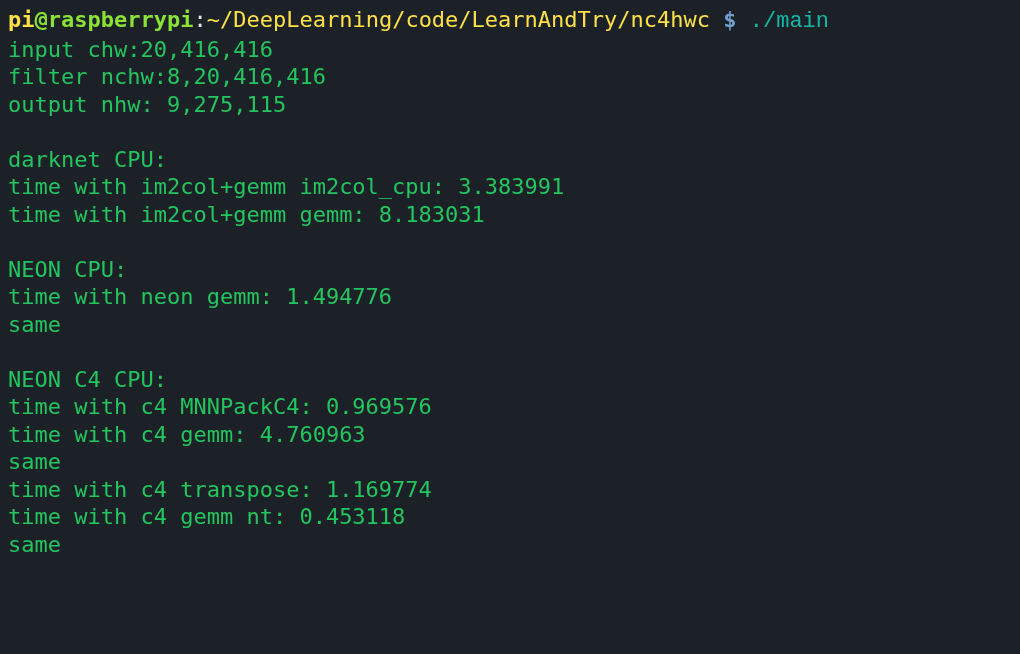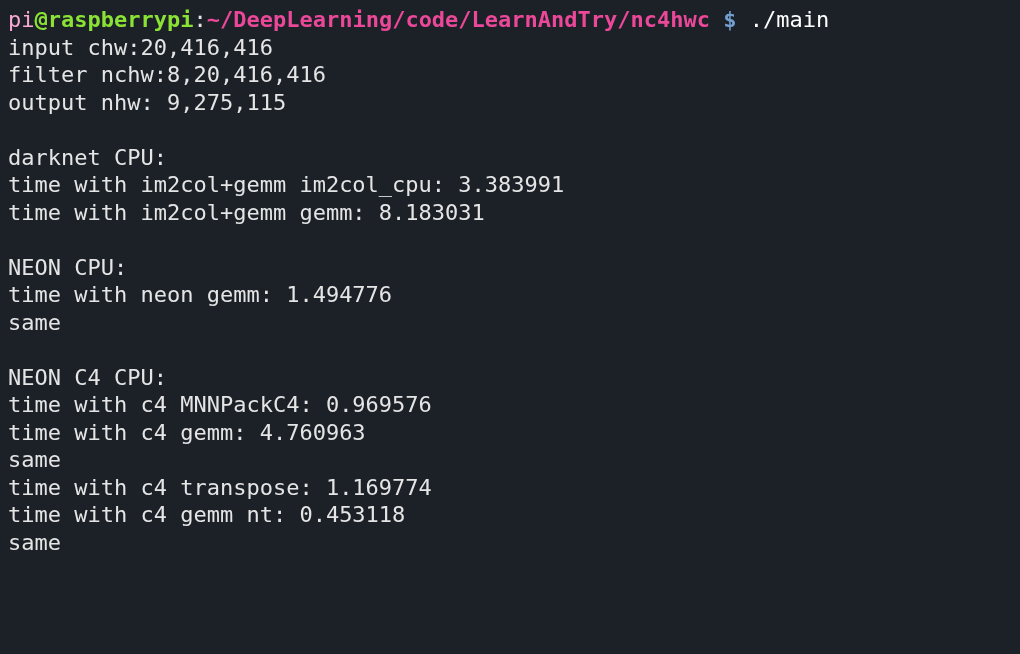--- a/index.html
+++ b/index.html
@@ -16,43 +16,44 @@
       padding: 6px 8px;
       width: 1020px;
       height: 654px;
       overflow: hidden;
       font-weight: 500;
     }
     .terminal {
       white-space: pre;
     }
     .prompt-user {
-      color: #f9a8d4;
-      font-weight: normal;
+      color: #fde047;
+      font-weight: bold;
     }
     .prompt-host {
       color: #8ae234;
       font-weight: bold;
     }
     .prompt-colon {
       color: #e6e6e6;
     }
     .prompt-path {
-      color: #ec4899;
-      font-weight: bold;
+      color: #fde047;
+      font-weight: normal;
     }
     .prompt-dollar {
       color: #729fcf;
       font-weight: bold;
     }
     .command {
-      color: #ffffff;
+      color: #14b8a6;
+      font-family: Liberation Mono, monospace;
     }
     .output-line {
-      color: #e5e5e5;
+      color: #22c55e;
     }
   </style>
 </head>
 <body>
 
 <div class="terminal"><span class="prompt-user">pi</span><span class="prompt-host">@</span><span class="prompt-host">raspberrypi</span><span class="prompt-colon">:</span><span class="prompt-path">~/DeepLearning/code/LearnAndTry/nc4hwc</span><span class="prompt-dollar"> $ </span><span class="command">./main</span>
 <span class="output-line">input chw:20,416,416</span>
 <span class="output-line">filter nchw:8,20,416,416</span>
 <span class="output-line">output nhw: 9,275,115</span>
 <span class="output-line"></span>

